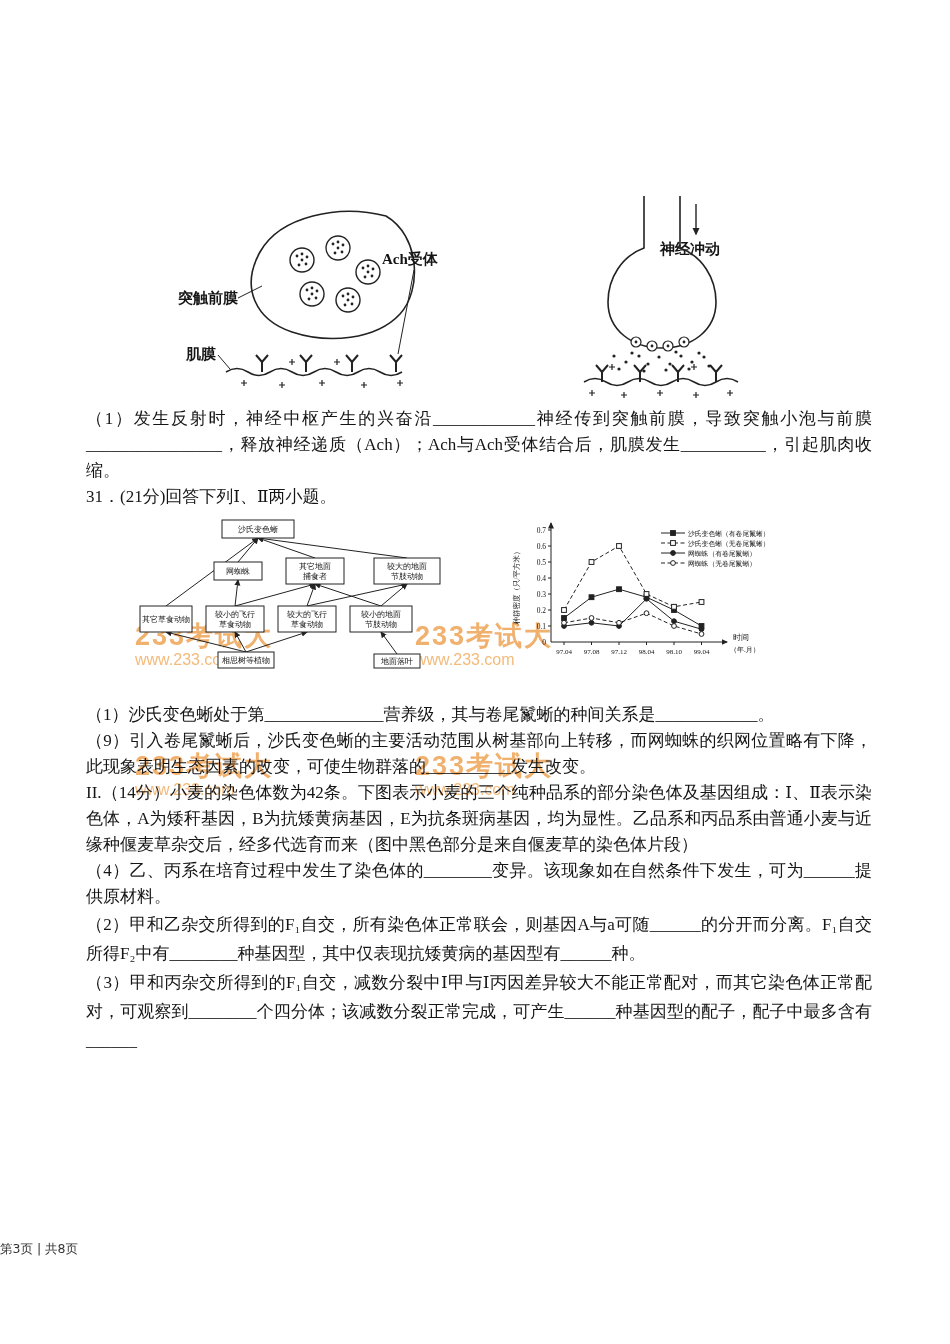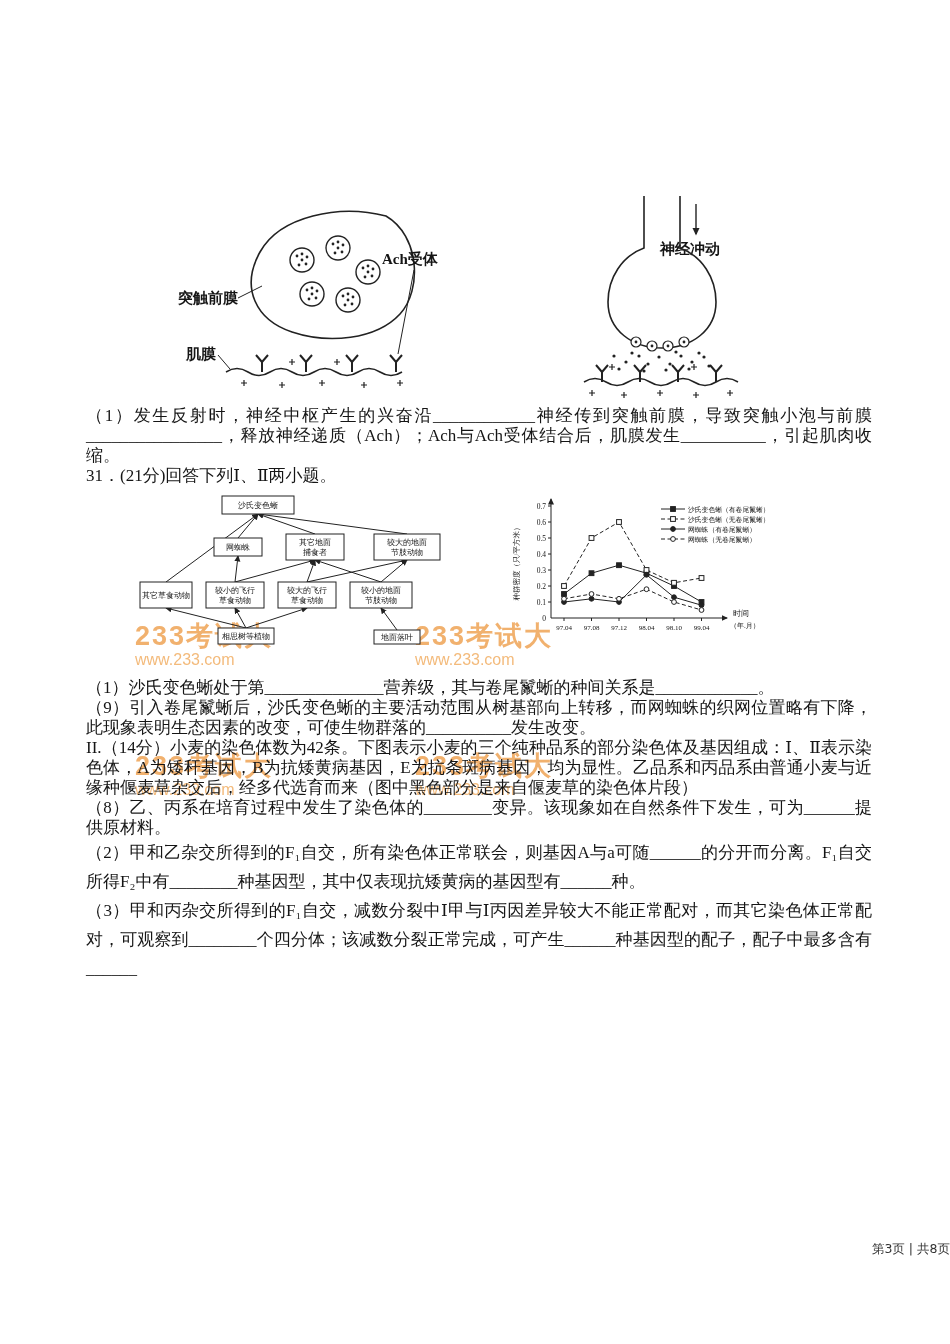--- a/index.html
+++ b/index.html
@@ -4,26 +4,26 @@
 <style>
   html,body{margin:0;padding:0;background:#ffffff;}
   .page{position:relative;width:950px;height:1344px;margin:0 auto;background:#fff;
         font-family:"Liberation Serif","DejaVu Serif",serif;color:#151515;overflow:hidden;}
   .wm{position:absolute;z-index:0;opacity:.9;pointer-events:none;}
   .wm-brand{font-family:"Liberation Sans","DejaVu Sans",sans-serif;font-weight:700;font-size:27px;
             color:#f0a95f;letter-spacing:2px;}
   .wm-url{font-family:"Liberation Sans","DejaVu Sans",sans-serif;font-size:16px;color:#f2b36d;margin-top:-3px;}
   .content{position:relative;z-index:1;padding:0 78px 0 86px;}
   .synapse-row{display:flex;justify-content:center;align-items:flex-end;gap:70px;padding-top:96px;height:310px;}
-  .para{font-size:17px;line-height:20px;text-align:justify;margin:0;}
+  .para{font-size:17px;line-height:26px;text-align:justify;margin:0;}
   .sub-sp{line-height:29px;}
   .figure-row{display:flex;gap:40px;padding-left:48px;margin:6px 0 14px;}
   svg text{font-family:"Liberation Serif","DejaVu Serif",serif;fill:#151515;}
   .fig-label{font-size:15px;font-weight:bold;}
-  .footer{position:absolute;left:0;right:0;bottom:86px;text-align:right;font-size:12.5px;
+  .footer{position:absolute;left:0;right:0;bottom:86px;text-align:left;font-size:12.5px;
           font-family:"DejaVu Sans","Liberation Sans",sans-serif;color:#333;z-index:1;}
 </style>
 </head>
 <body>
 
 <div class="page">
 
   <div class="wm" style="left:135px;top:618px">
     <div class="wm-brand">233考试大</div>
     <div class="wm-url">www.233.com</div>
@@ -279,19 +279,19 @@
           <text x="10" y="70" font-size="7.5" text-anchor="middle" transform="rotate(-90 10 70)">种群密度（只/平方米）</text>
           <text x="224" y="124" font-size="8">时间</text>
           <text x="221" y="136" font-size="7">（年.月）</text>
         </svg>
     </div>
 
     <p class="para">（1）沙氏变色蜥处于第______________营养级，其与卷尾鬣蜥的种间关系是____________。</p>
     <p class="para">（9）引入卷尾鬣蜥后，沙氏变色蜥的主要活动范围从树基部向上转移，而网蜘蛛的织网位置略有下降，此现象表明生态因素的改变，可使生物群落的__________发生改变。</p>
 
     <p class="para">II.（14分）小麦的染色体数为42条。下图表示小麦的三个纯种品系的部分染色体及基因组成：Ⅰ、Ⅱ表示染色体，A为矮秆基因，B为抗矮黄病基因，E为抗条斑病基因，均为显性。乙品系和丙品系由普通小麦与近缘种偃麦草杂交后，经多代选育而来（图中黑色部分是来自偃麦草的染色体片段）</p>
-    <p class="para">（8）乙、丙系在培育过程中发生了染色体的________变异。该现象如在自然条件下发生，可为______提供原材料。</p>
+    <p class="para">（4）乙、丙系在培育过程中发生了染色体的________变异。该现象如在自然条件下发生，可为______提供原材料。</p>
     <p class="para sub-sp">（2）甲和乙杂交所得到的F₁自交，所有染色体正常联会，则基因A与a可随______的分开而分离。F₁自交所得F₂中有________种基因型，其中仅表现抗矮黄病的基因型有______种。</p>
     <p class="para sub-sp">（3）甲和丙杂交所得到的F₁自交，减数分裂中Ⅰ甲与Ⅰ丙因差异较大不能正常配对，而其它染色体正常配对，可观察到________个四分体；该减数分裂正常完成，可产生______种基因型的配子，配子中最多含有______</p>
   </div>
 
   <div class="footer">第3页 | 共8页</div>
 </div>
 
 </body></html>

